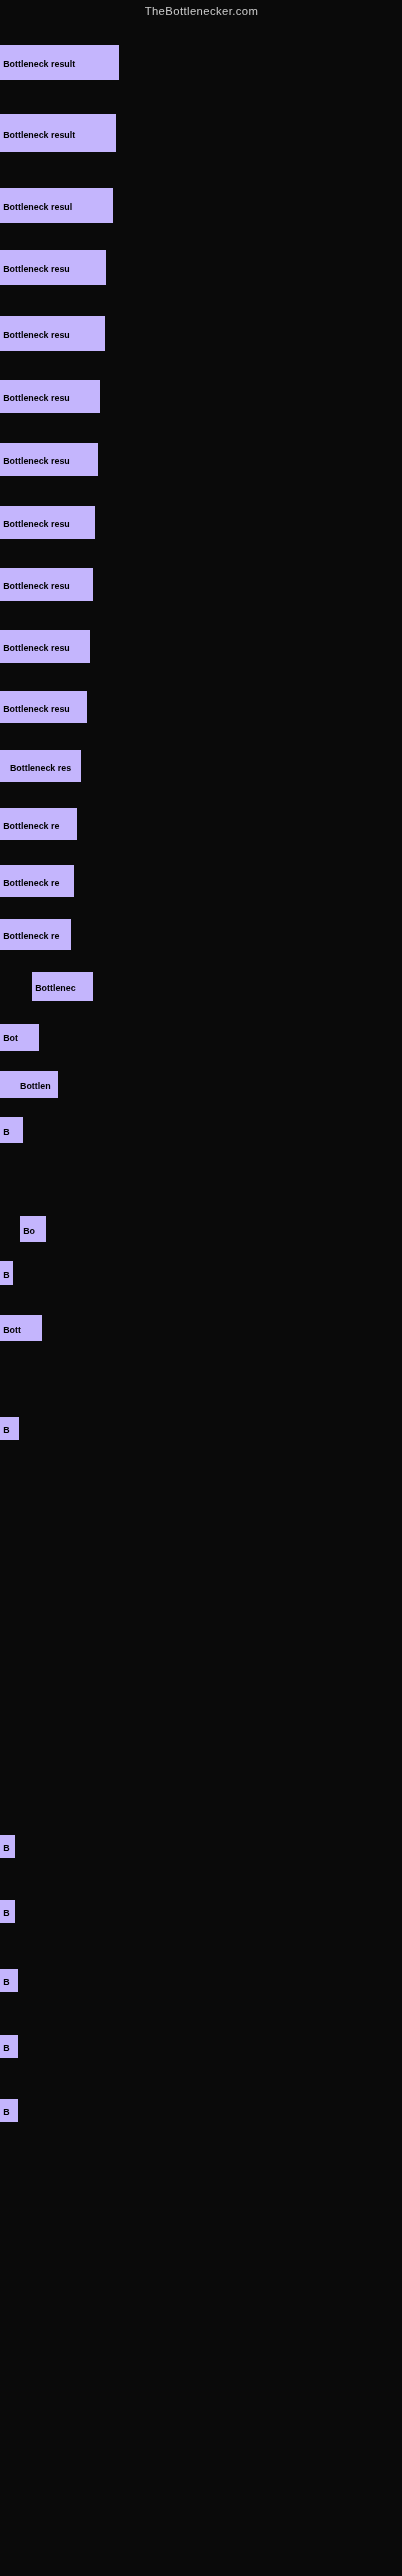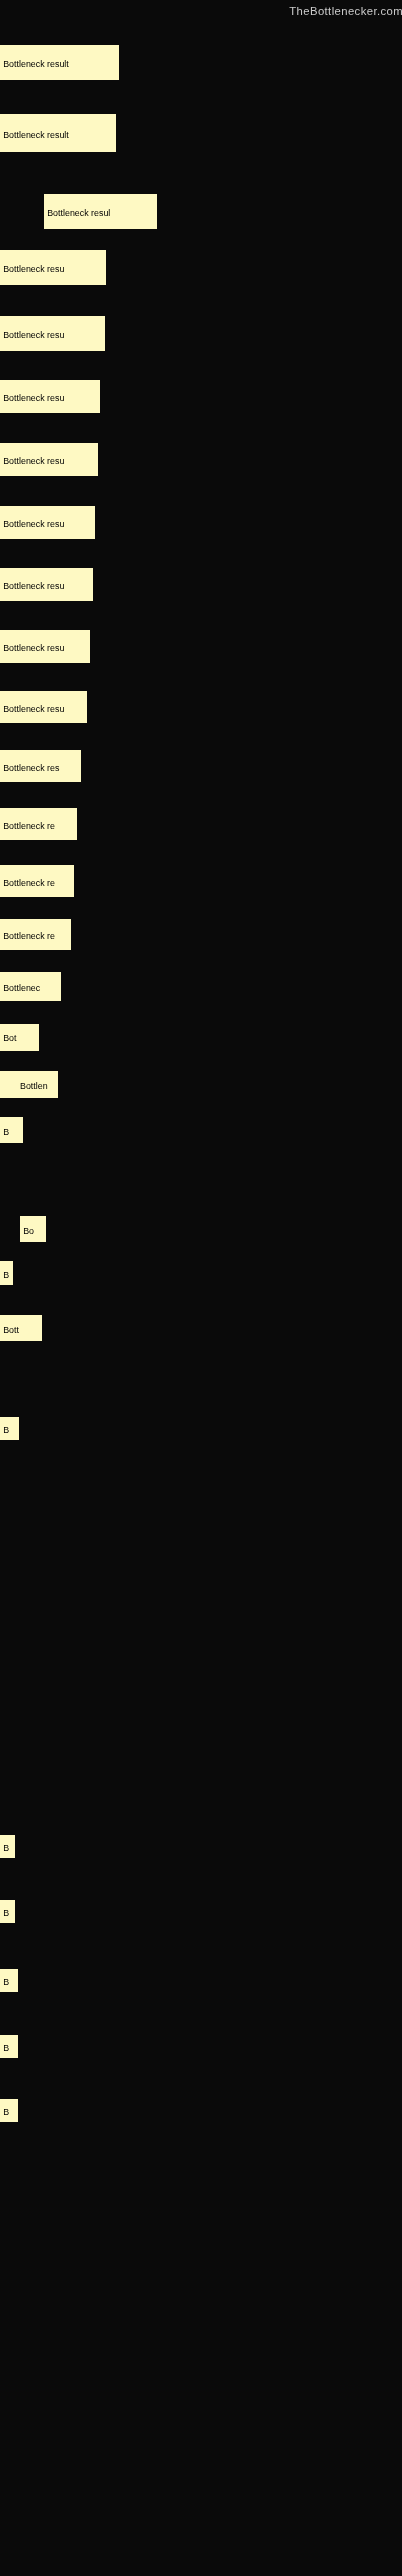--- a/index.html
+++ b/index.html
@@ -8,54 +8,54 @@
       box-sizing: border-box;
     }
     body {
       background-color: #0a0a0a;
       width: 403px;
       min-height: 2576px;
       font-family: Arial, sans-serif;
       position: relative;
     }
     .site-title {
-      text-align: right;
+      text-align: center;
       color: #cccccc;
       font-size: 11.3px;
       padding: 4.8px 0 3.2px 0;
       letter-spacing: 0.4px;
     }
     .bar-row {
       position: absolute;
       left: 0;
       display: flex;
       align-items: center;
     }
     .bar-label {
-      background-color: #fef9c3;
+      background-color: #c4b5fd;
       color: #000;
       font-size: 8.9px;
-      font-weight: normal;
+      font-weight: bold;
       padding: 1.6px 3.2px;
       white-space: nowrap;
       overflow: hidden;
     }
   </style>
 </head>
 <body>
 
 <div class="site-title">TheBottlenecker.com</div>
 
 <div class="bar-row" style="top: 45px; height: 35px;">
     <div class="bar-label" style="width: 119px; height: 35px; line-height: 35px;">Bottleneck result</div>
   </div>
 <div class="bar-row" style="top: 114px; height: 38px;">
     <div class="bar-label" style="width: 116px; height: 38px; line-height: 38px;">Bottleneck result</div>
   </div>
-<div class="bar-row" style="top: 194px; height: 35px; padding-left: 44px;">
+<div class="bar-row" style="top: 188px; height: 35px;">
     <div class="bar-label" style="width: 113px; height: 35px; line-height: 35px;">Bottleneck resul</div>
   </div>
 <div class="bar-row" style="top: 250px; height: 35px;">
     <div class="bar-label" style="width: 106px; height: 35px; line-height: 35px;">Bottleneck resu</div>
   </div>
 <div class="bar-row" style="top: 316px; height: 35px;">
     <div class="bar-label" style="width: 105px; height: 35px; line-height: 35px;">Bottleneck resu</div>
   </div>
 <div class="bar-row" style="top: 380px; height: 33px;">
     <div class="bar-label" style="width: 100px; height: 33px; line-height: 33px;">Bottleneck resu</div>
@@ -68,33 +68,33 @@
   </div>
 <div class="bar-row" style="top: 568px; height: 33px;">
     <div class="bar-label" style="width: 93px; height: 33px; line-height: 33px;">Bottleneck resu</div>
   </div>
 <div class="bar-row" style="top: 630px; height: 33px;">
     <div class="bar-label" style="width: 90px; height: 33px; line-height: 33px;">Bottleneck resu</div>
   </div>
 <div class="bar-row" style="top: 691px; height: 32px;">
     <div class="bar-label" style="width: 87px; height: 32px; line-height: 32px;">Bottleneck resu</div>
   </div>
-<div class="bar-row" style="top: 750px; height: 32px;">
+<div class="bar-row" style="top: 750px; height: 32px; text-align: center;">
     <div class="bar-label" style="width: 81px; height: 32px; line-height: 32px;">Bottleneck res</div>
   </div>
 <div class="bar-row" style="top: 808px; height: 32px;">
     <div class="bar-label" style="width: 77px; height: 32px; line-height: 32px;">Bottleneck re</div>
   </div>
 <div class="bar-row" style="top: 865px; height: 32px;">
     <div class="bar-label" style="width: 74px; height: 32px; line-height: 32px;">Bottleneck re</div>
   </div>
 <div class="bar-row" style="top: 919px; height: 31px;">
     <div class="bar-label" style="width: 71px; height: 31px; line-height: 31px;">Bottleneck re</div>
   </div>
-<div class="bar-row" style="top: 972px; height: 29px;">
+<div class="bar-row" style="top: 972px; height: 29px; padding-left: 32px;">
     <div class="bar-label" style="width: 61px; height: 29px; line-height: 29px;">Bottlenec</div>
   </div>
 <div class="bar-row" style="top: 1022px; height: 30px;">
     <div class="bar-label" style="width: 39px; height: 27px; line-height: 27px;">Bot</div>
   </div>
 <div class="bar-row" style="top: 1071px; height: 27px;">
     <div class="bar-label" style="width: 58px; height: 27px; line-height: 27px; padding-left: 20px;">Bottlen</div>
   </div>
 <div class="bar-row" style="top: 1117px; height: 26px;">
     <div class="bar-label" style="width: 22.5px; height: 26px; line-height: 26px;">B</div>

